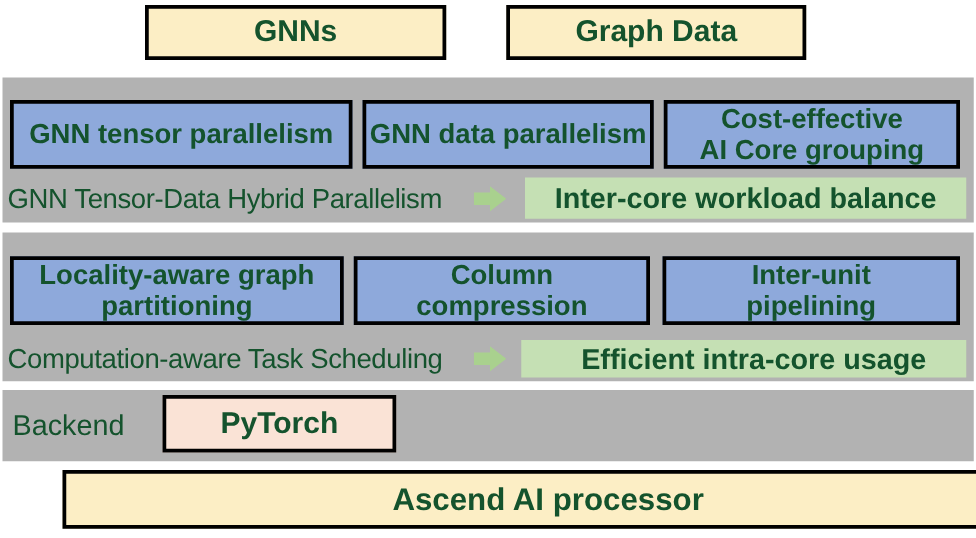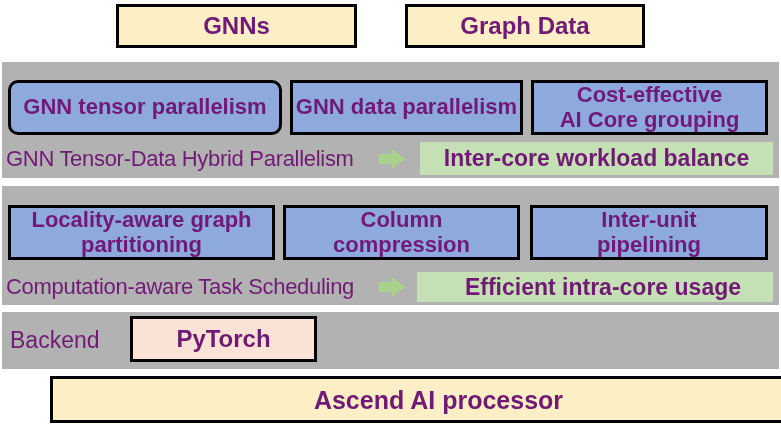--- a/index.html
+++ b/index.html
@@ -1,21 +1,21 @@
 <!DOCTYPE html>
 <html style="--box-yellow: #FCEEC5; --box-blue: #8EA9DB; --box-green: #C5E0B4; --arrow-green: #A9D18E; --box-peach: #FAE3D6; --panel-gray: #B2B2B2; --border-black: #000000; --background-white: #FFFFFF;"><head>
 <meta charset="utf-8">
 <style>
   html, body { margin: 0; padding: 0; background: #ffffff; }
   .stage {
     position: relative;
     width: 781px; height: 430px;
     background: #ffffff;
     font-family: "Liberation Sans", sans-serif;
-    color: #701a75;
+    color: #14532d;
     overflow: hidden;
   }
   .box {
     position: absolute;
     box-sizing: border-box;
     display: flex; align-items: center; justify-content: center;
     text-align: center;
     font-weight: bold;
     white-space: pre-line;
     line-height: 1.12;
@@ -64,21 +64,21 @@
 </head>
 <body>
 
 <div class="stage">
 
   <div class="box yellow bordered top-box" style="left:116px; top:4px; width:241px; height:44px;">GNNs</div>
   <div class="box yellow bordered top-box" style="left:405px; top:4px; width:240px; height:44px;">Graph Data</div>
 
   <div class="panel" style="left:2px; top:62px; width:777px; height:116px;"></div>
 
-  <div class="box blue bordered" style="left:8px; top:80px; width:274px; height:55px;border-radius:10px;">GNN tensor parallelism</div>
+  <div class="box blue bordered" style="left:8px; top:80px; width:274px; height:55px;">GNN tensor parallelism</div>
   <div class="box blue bordered" style="left:290px; top:80px; width:233px; height:55px;">GNN data parallelism</div>
   <div class="box blue bordered" style="left:531px; top:80px; width:237px; height:55px;">Cost-effective
 AI Core grouping</div>
 
   <div class="caption-row" style="left:2px; top:142px; width:777px; height:33px;">
     <div class="caption">GNN Tensor-Data Hybrid Parallelism</div>
     <svg class="arrow-icon" width="26" height="24" viewBox="0 0 26 24" style="margin-right:15px;">
       <path d="M0 7 H13 V2 L26 12 L13 22 V17 H0 Z" fill="#A9D18E"></path>
     </svg>
     <div class="green-chip green" style="width:353px;">Inter-core workload balance</div>

